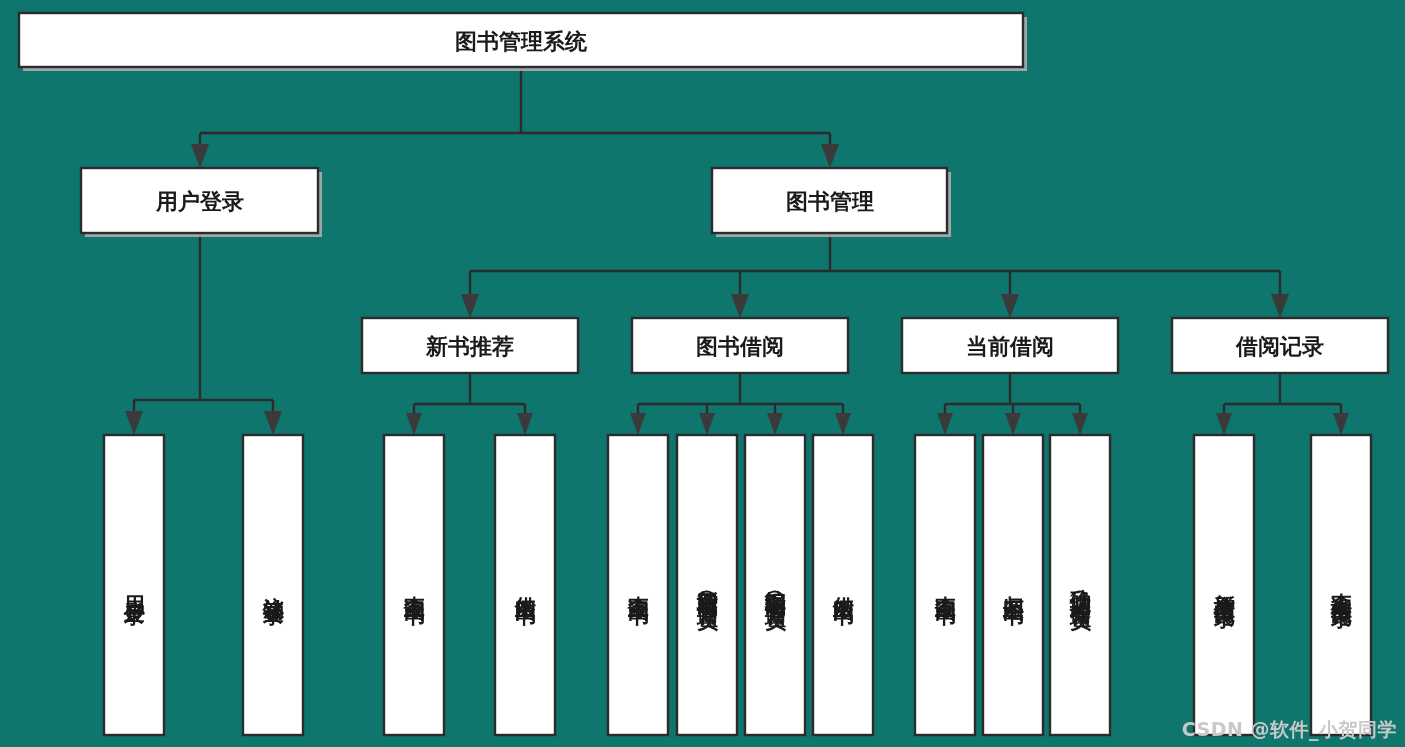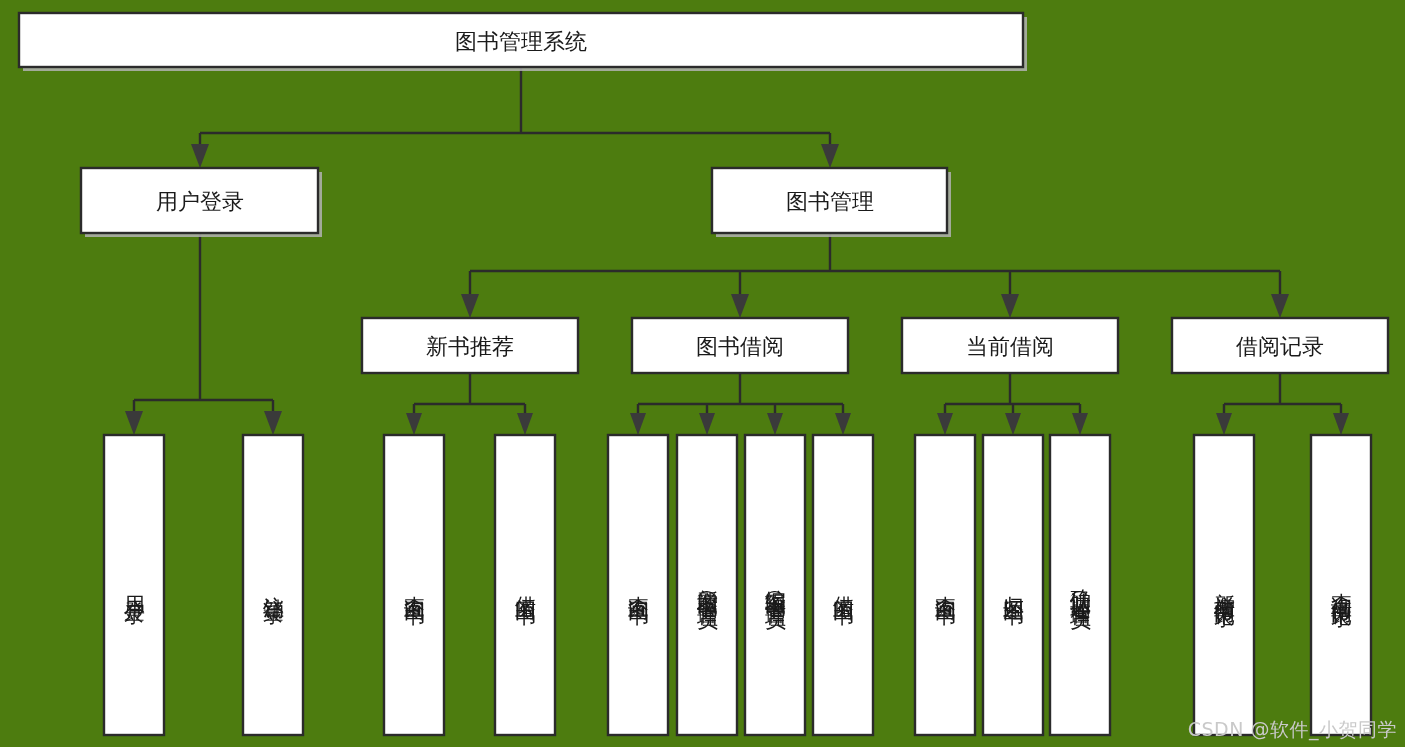--- a/index.html
+++ b/index.html
@@ -10,21 +10,22 @@
   body {
     width: 1405px;
     height: 747px;
     overflow: hidden;
     font-family: "DejaVu Sans", "Liberation Sans", sans-serif;
   }
   #diagram-root {
     position: relative;
     width: 1405px;
     height: 747px;
-    background: #4d7c0f;
+    background: #0f766e;
+    font-weight: bold;
   }
   svg#flowchart {
     position: absolute;
     left: 0;
     top: 0;
     width: 1405px;
     height: 747px;
     display: block;
   }
   .node-box {

